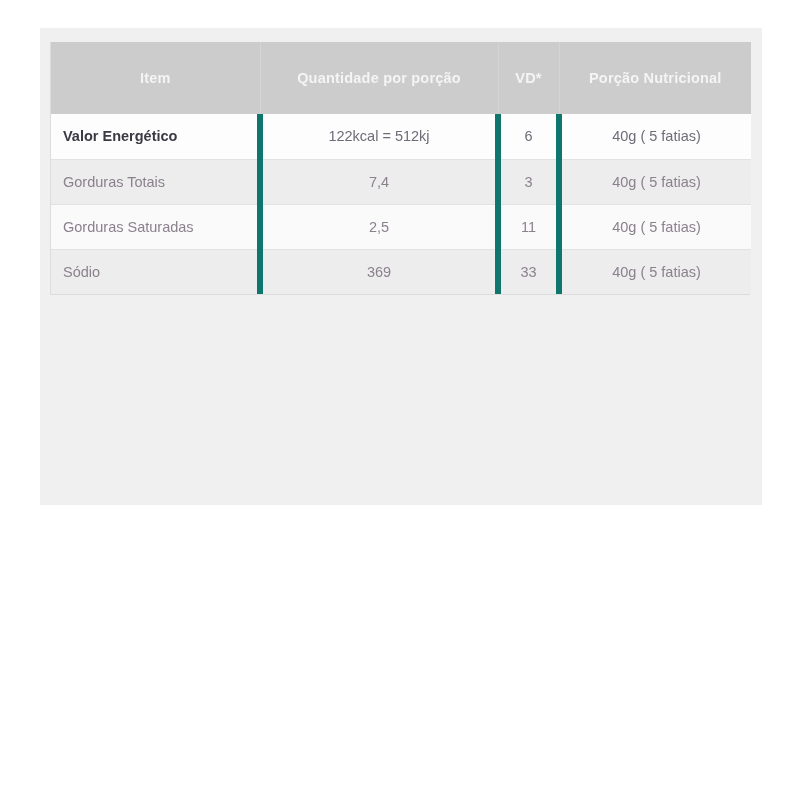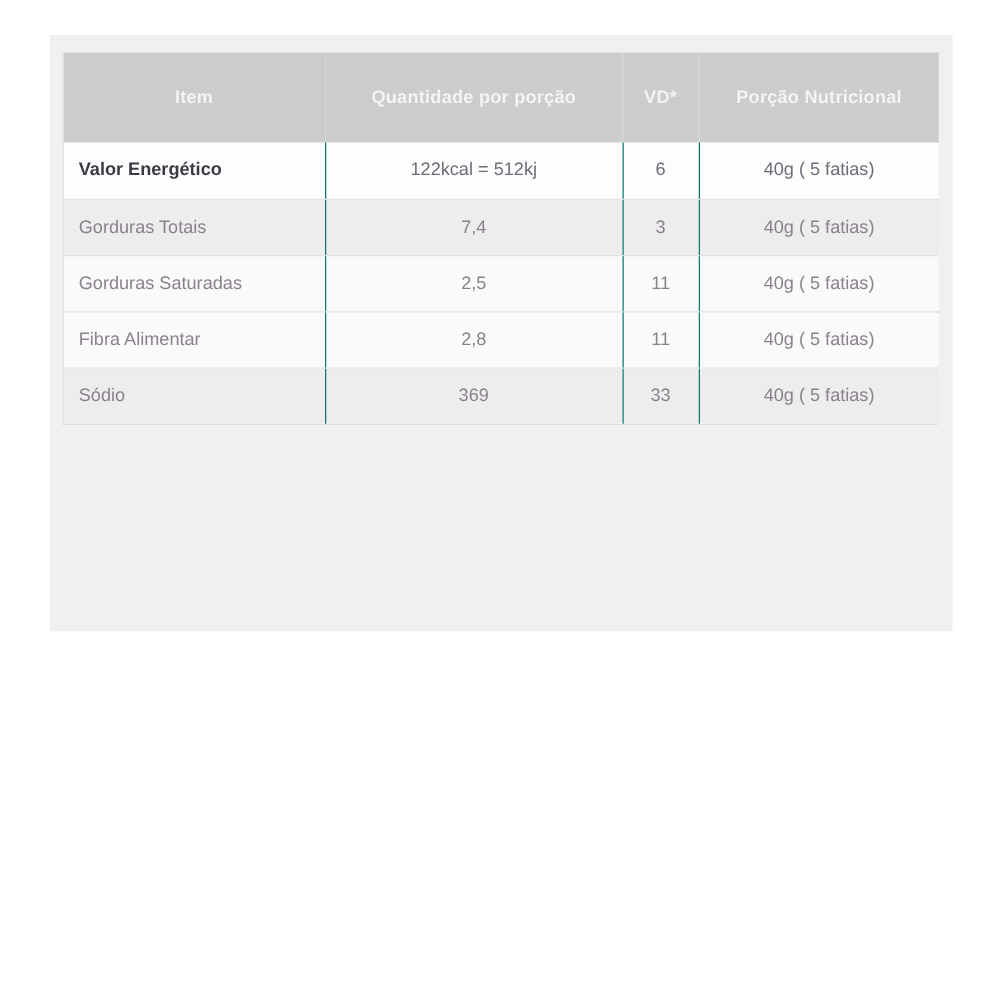--- a/index.html
+++ b/index.html
@@ -71,21 +71,21 @@
   col.c-qty   { width: 238px; }
   col.c-vd    { width: 61px;  }
   col.c-porc  { width: 192px; }
 
   
   table.nutri tbody td {
     height: 45px;
     font-size: 14.5px;
     color: #8b818d;
     text-align: center;
-    border-right: 1px solid #0f766e;
+    border-right: 6px solid #0f766e;
     border-bottom: 1px solid #e2e2e2;
     padding: 0 8px;
     box-sizing: border-box;
     vertical-align: middle;
     white-space: nowrap;
     overflow: hidden;
     text-overflow: ellipsis;
   }
   table.nutri tbody td:last-child {
     border-right: none;
@@ -153,26 +153,20 @@
               <td class="col-qty">7,4</td>
               <td class="col-vd">3</td>
               <td class="col-porc">40g ( 5 fatias)</td>
             </tr>
             <tr class="odd">
               <td class="col-item">Gorduras Saturadas</td>
               <td class="col-qty">2,5</td>
               <td class="col-vd">11</td>
               <td class="col-porc">40g ( 5 fatias)</td>
             </tr>
-            <tr class="odd">
-              <td class="col-item">Fibra Alimentar</td>
-              <td class="col-qty">2,8</td>
-              <td class="col-vd">11</td>
-              <td class="col-porc">40g ( 5 fatias)</td>
-            </tr>
             <tr class="even">
               <td class="col-item">Sódio</td>
               <td class="col-qty">369</td>
               <td class="col-vd">33</td>
               <td class="col-porc">40g ( 5 fatias)</td>
             </tr>
           </tbody>
       </table>
 
     </div>

